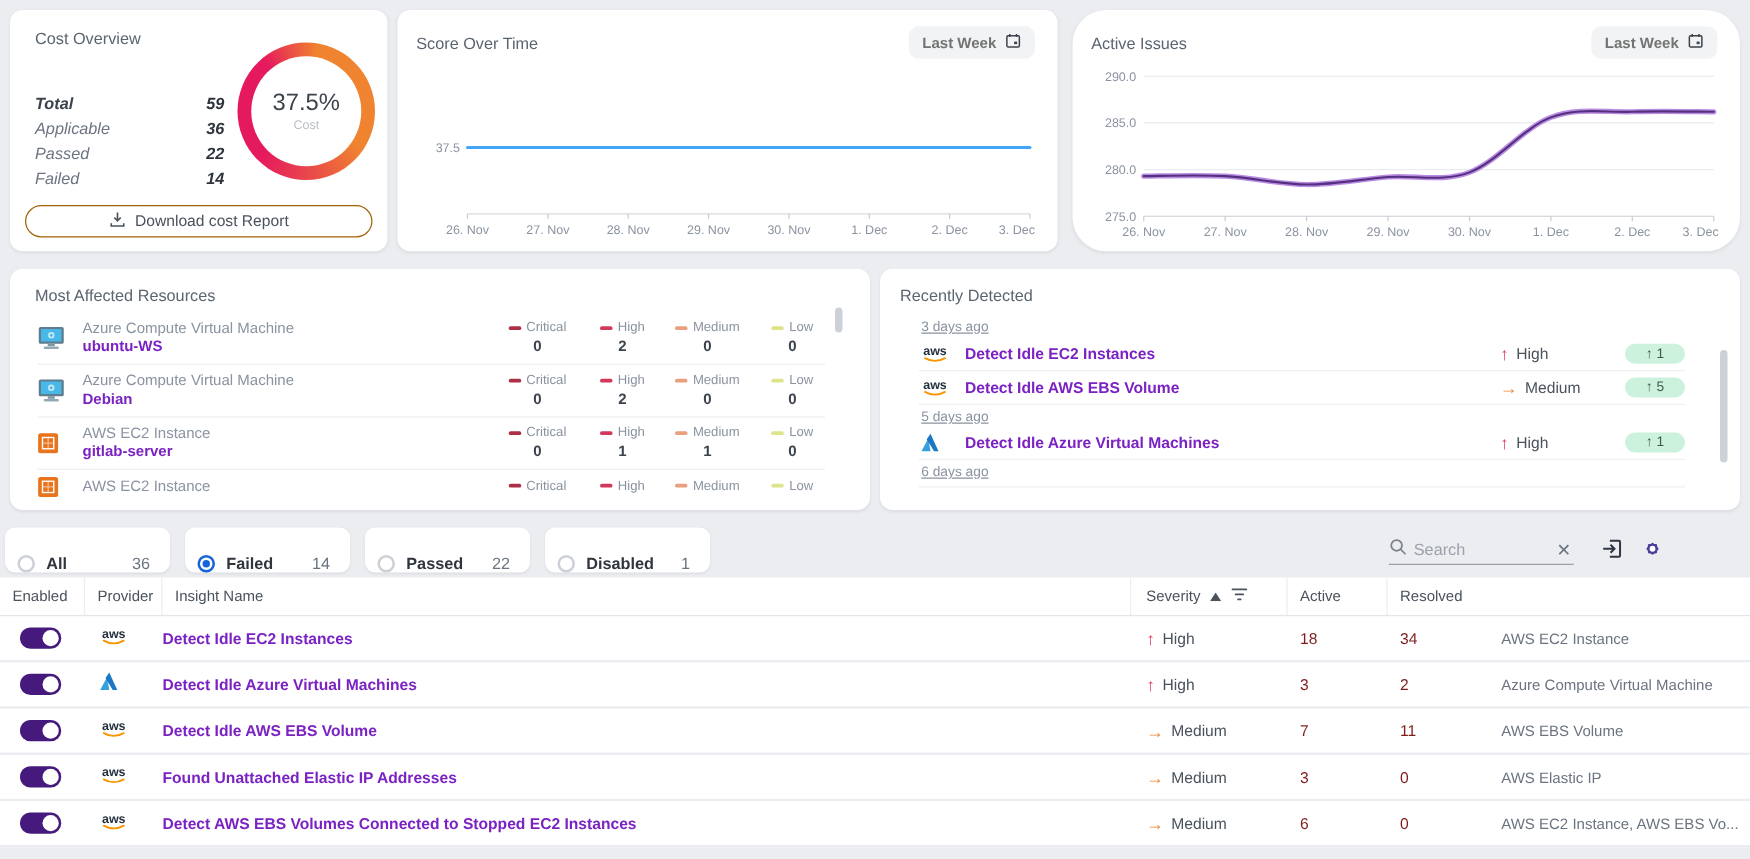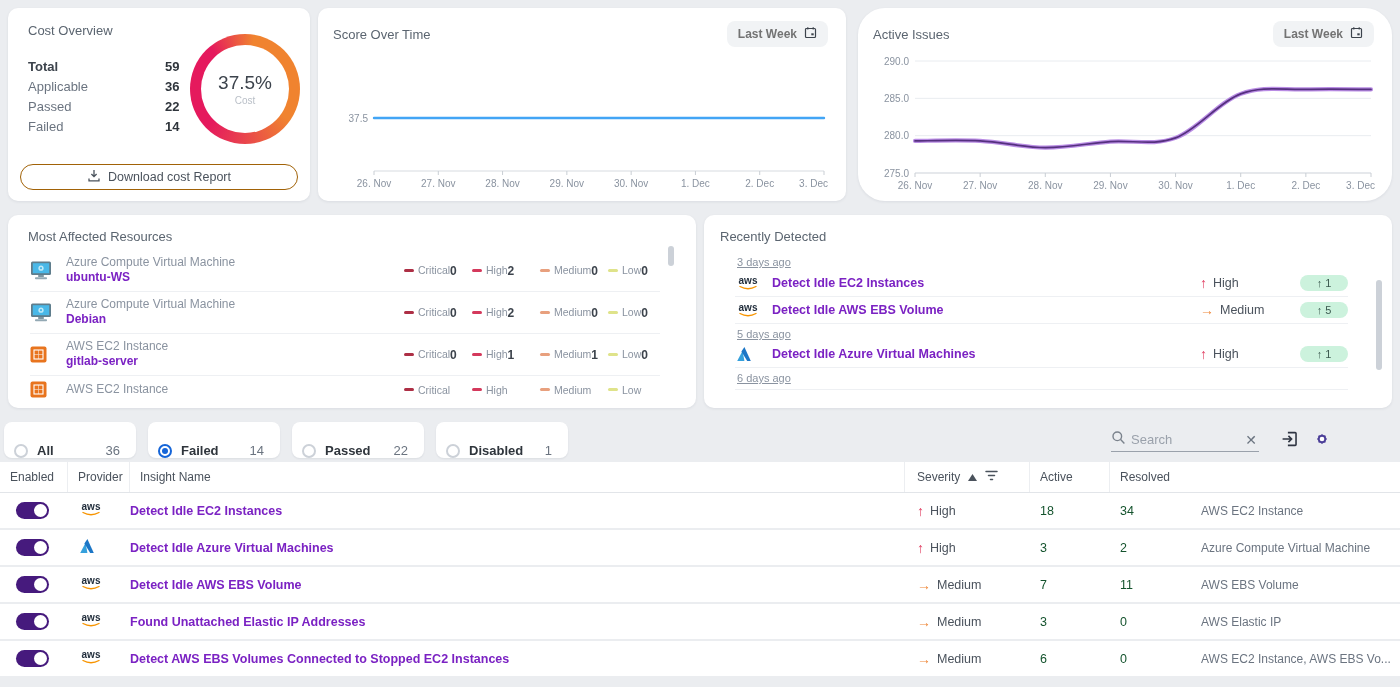--- a/index.html
+++ b/index.html
@@ -4,21 +4,21 @@
 <style>
   * { box-sizing: border-box; margin: 0; padding: 0; }
   body { font-family: "Liberation Sans", sans-serif; background: #ebedf0; width: 1400px; height: 687px; overflow: hidden; }
   .canvas { position: relative; width: 1353px; height: 687px; }
   .card { position: absolute; background: #fff; border-radius: 10px; box-shadow: 0 1px 3px rgba(30,40,60,.08); }
   .card-title { font-size: 13px; color: #5b6570; }
 
   
   .card-cost { left: 8px; top: 8px; width: 302px; height: 193px; }
   .card-cost .card-title { position: absolute; left: 20px; top: 15px; }
-  .cost-stats { position: absolute; left: 20px; top: 48px; width: 175px; }
+  .cost-stats { position: absolute; left: 20px; top: 64px; width: 175px; font-style: italic; }
   .cost-stat { display: flex; height: 20px; align-items: center; font-size: 13px; color: #6b7480; }
   .cost-stat .lbl { width: 137px; }
   .cost-stat .val { color: #2f353c; font-weight: 600; }
   .cost-stat.em .lbl { color: #3c434c; font-weight: 700; }
   .gauge { position: absolute; left: 182px; top: 26px; width: 110px; height: 110px; }
   .gauge-ring { position: absolute; inset: 0; border-radius: 50%;
     background: conic-gradient(from 10deg, #f0832f 0deg, #f0832f 115deg, #e8404f 175deg, #e5195d 215deg, #e5195d 310deg, #f0832f 360deg); }
   .gauge-ring::after { content: ''; position: absolute; inset: 11px; background: #fff; border-radius: 50%; }
   .gauge-center { position: absolute; inset: 0; display: flex; flex-direction: column; align-items: center; justify-content: center; z-index: 1; }
   .gauge-value { font-size: 19px; color: #3c434c; }
@@ -39,21 +39,21 @@
   
   .card-resources { left: 8px; top: 215px; width: 688px; height: 193px; overflow: hidden; }
   .card-resources .card-title { padding: 14px 0 6px 20px; }
   .mar-row { display: flex; align-items: center; margin-left: 22px; margin-right: 36px; padding: 5px 0 6px; border-bottom: 1px solid #eef0f3; }
   .mar-row:last-child { border-bottom: none; }
   .res-icon { width: 26px; margin-right: 10px; display: flex; align-items: center; }
   .mar-text { flex: 1; }
   .mar-type { font-size: 12px; color: #8a93a0; line-height: 15px; }
   .mar-name { font-size: 12px; font-weight: 700; color: #7b22c3; line-height: 15px; }
   .mar-legend { display: flex; gap: 16px; }
-  .mar-sev { display: flex; flex-direction: row; align-items: center; width: 52px; }
+  .mar-sev { display: flex; flex-direction: column; align-items: center; width: 52px; }
   .mar-sev-top { display: flex; align-items: center; gap: 4px; }
   .sev-dash { width: 10px; height: 3px; border-radius: 2px; }
   .mar-sev-label { font-size: 10.5px; color: #8a93a0; }
   .mar-sev-val { font-size: 12px; font-weight: 600; color: #3c434c; margin-top: 2px; }
   .scroll-thumb { position: absolute; width: 6px; border-radius: 3px; background: #ccd1d8; }
 
   
   .card-detected { left: 704px; top: 215px; width: 688px; height: 193px; overflow: hidden; }
   .card-detected .card-title { padding: 14px 0 8px 16px; }
   .rd-when { display: inline-block; margin: 2px 0 2px 33px; font-size: 11px; color: #8a93a0; text-decoration: underline; cursor: pointer; }
@@ -92,21 +92,21 @@
   .th:last-child { border-right: none; }
   .th-severity { gap: 8px; padding-left: 12px; }
   .th-active, .th-resolved { padding-left: 10px; }
   .th-resources { padding-left: 6px; }
   .t-row { height: 37px; background: #fff; border-bottom: 2px solid #ebedf0; }
   .toggle { width: 33px; height: 17px; border-radius: 9px; background: #461a7d; position: relative; margin-left: 16px; cursor: pointer; }
   .toggle::after { content: ''; position: absolute; width: 13px; height: 13px; border-radius: 50%; background: #fff; top: 2px; right: 2px; }
   .cell-provider { display: flex; padding-left: 10px; }
   .cell-insight { font-size: 12.5px; font-weight: 700; color: #7b22c3; cursor: pointer; }
   .cell-sev { display: flex; align-items: center; gap: 6px; padding-left: 12px; font-size: 12.5px; color: #4a525c; }
-  .cell-num { font-size: 12.5px; color: #14532d; padding-left: 10px; }
+  .cell-num { font-size: 12.5px; color: #7f1d1d; padding-left: 10px; }
   .cell-res { font-size: 12px; color: #6b7480; padding-left: 6px; white-space: nowrap; overflow: hidden; }
 </style>
 </head>
 <body>
 
 <div class="canvas">
 
   <div class="card card-cost">
     <div class="card-title">Cost Overview</div>
     <div class="cost-stats" id="cost-stats">

